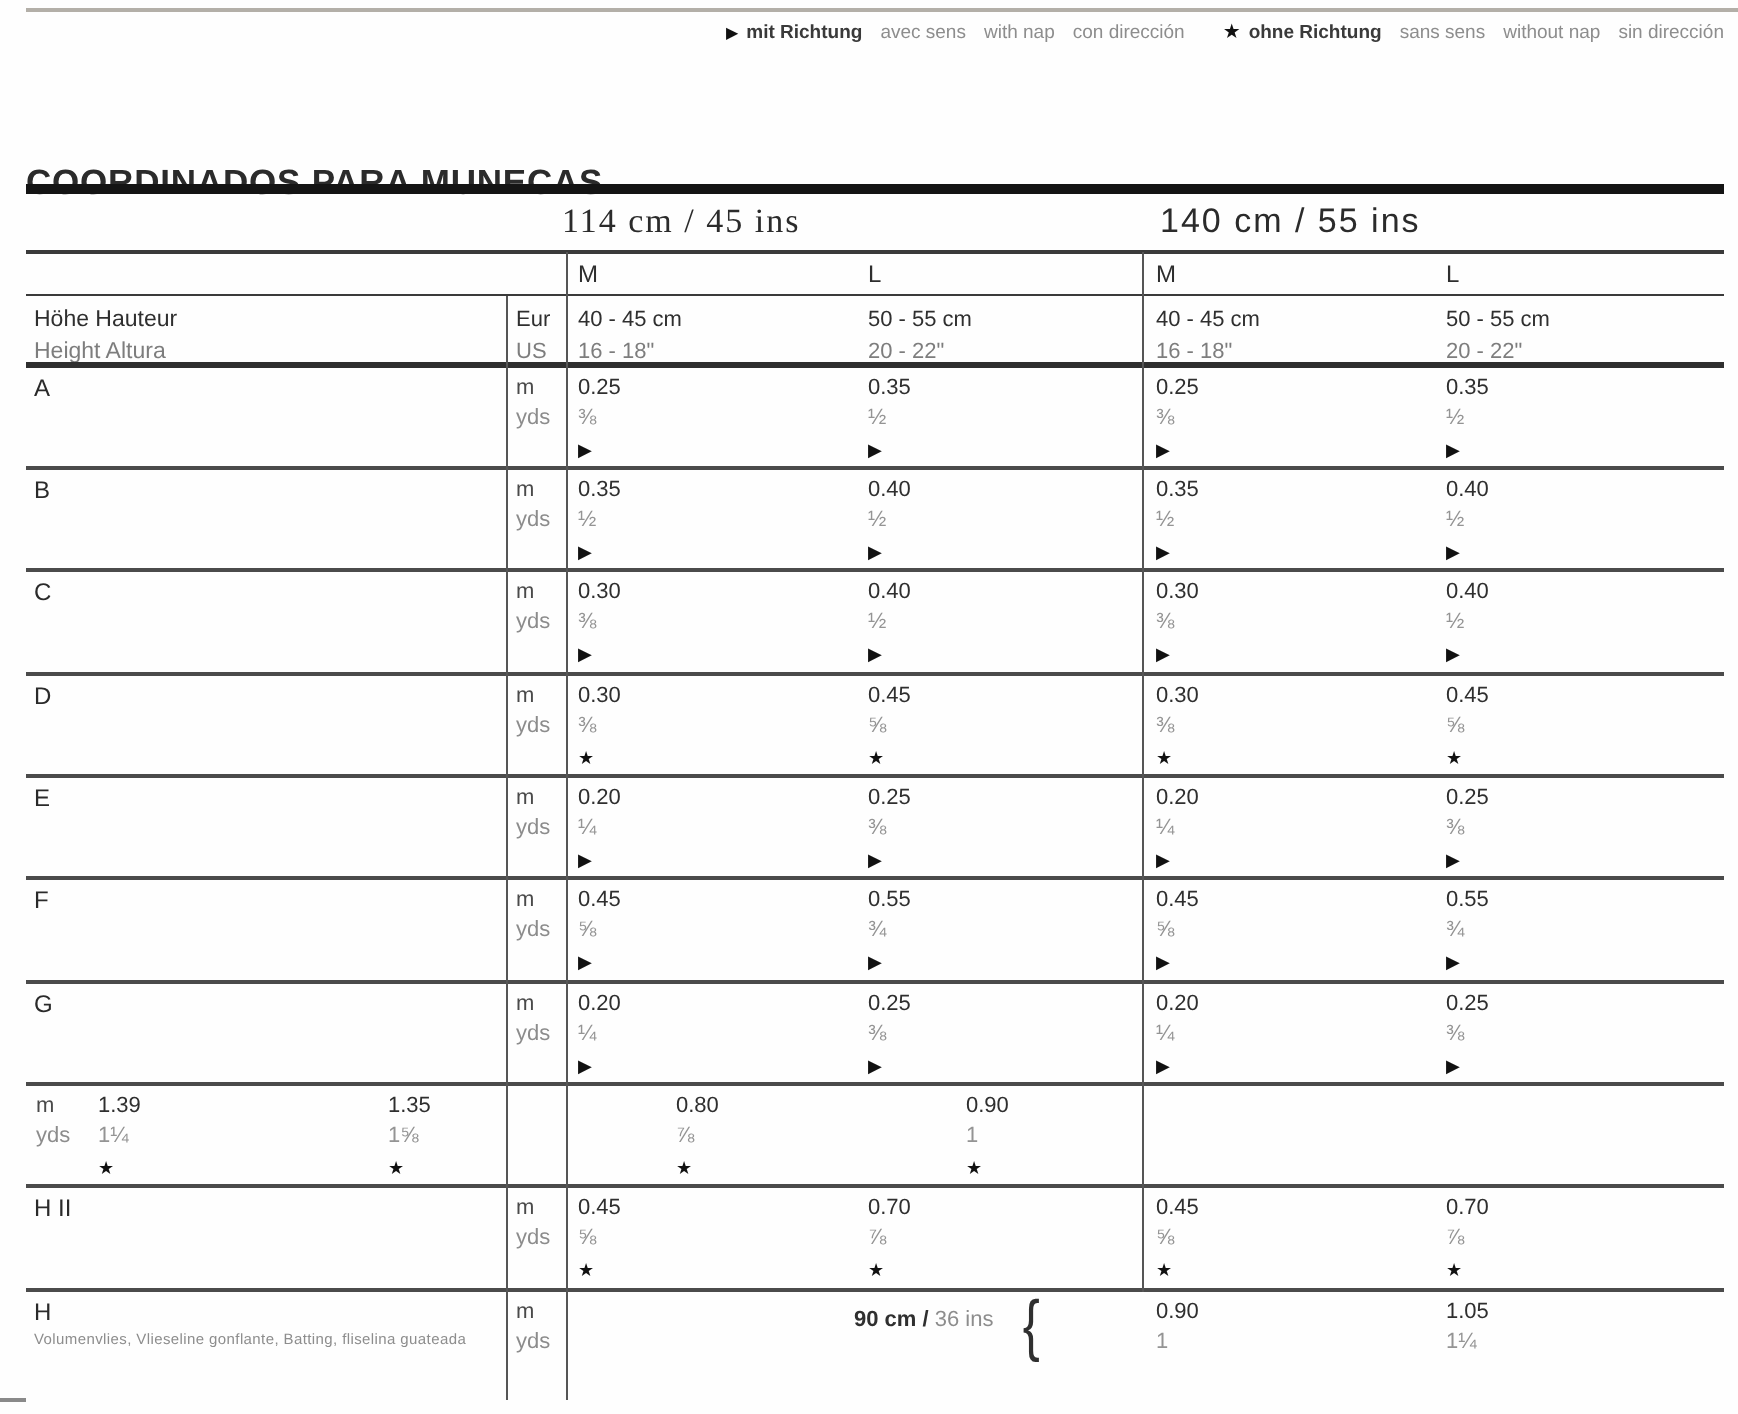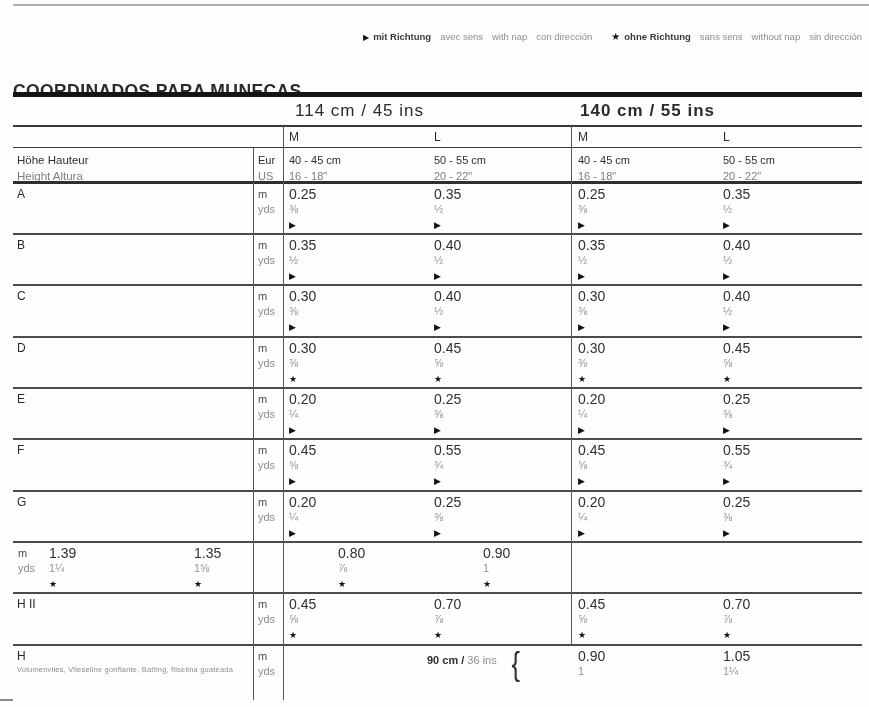--- a/index.html
+++ b/index.html
@@ -10,40 +10,40 @@
   }
   .abs { position:absolute; }
 
   
   .top-rule { left:13px; right:0; top:4px; height:2px; background:#b3afa8; }
   .legend { top:11px; right:7px; display:flex; align-items:baseline; gap:9px;
             font-size:9.5px; white-space:nowrap; }
   .legend .sym  { font-size:8px; color:#111; }
   .legend .star { font-size:10px; margin-left:10px; }
   .legend .bold { font-weight:700; color:#3a3a3a; margin-left:-5px; }
-  .legend .gray { color:#8d8d8d;margin-top:20px; }
+  .legend .gray { color:#8d8d8d; }
 
   
   .title { left:13px; top:36px; font-size:17.5px; line-height:22px;
            font-weight:600; letter-spacing:.4px; color:#2b2b2b; white-space:pre; }
 
   .bar    { left:13px; right:7px; top:92px;  height:5px;   background:#141414; }
   .hline1 { left:13px; right:7px; top:125px; height:1.5px; background:#3a3a3a; }
   .hline2 { left:13px; right:7px; top:147px; height:1px;   background:#3a3a3a; }
   .hline3 { left:13px; right:7px; top:181px; height:2.5px; background:#2f2f2f; }
 
   
   .vline { width:1px; background:#555; }
   .v-units-l { left:253px; top:148px; height:552px; }
   .v-units-r { left:283px; top:126px; height:574px; }
   .v-group   { left:571px; top:126px; height:520px; }
 
   
   .group-hdr { top:101px; font-size:17px; letter-spacing:1px; color:#2b2b2b; }
-  .g1 { left:295px; } .g2 { left:580px;font-weight:bold; }
+  .g1 { left:281px;font-family:Liberation Serif, serif; } .g2 { left:580px; }
 
   
   .frow { position:absolute; left:13px; right:7px; display:flex; box-sizing:border-box; }
   .cell { box-sizing:border-box; flex:0 0 auto; }
   .c-label { width:240px; padding:3px 0 0 4px; }
   .c-units { width:30px;  padding:3px 0 0 5px; }
   .c0 { width:145px; padding:3px 0 0 6px; }
   .c1 { width:143px; padding:3px 0 0 6px; }
   .c2 { width:146px; padding:3px 0 0 7px; }
   .c3 { width:145px; padding:3px 0 0 6px; }
@@ -55,21 +55,21 @@
   .hgt-row .l2 { color:#7d7d7d; line-height:16px; }
   .hgt-row .c-label { font-size:11.5px; }
 
   
   #rows { position:absolute; left:13px; right:7px; top:183.5px; }
   .trow { display:flex; height:51.35px; box-sizing:border-box;
           border-bottom:2px solid #4b4b4b; }
   .trow .c-label { font-size:12px; color:#2a2a2a; }
   .unit-m   { font-size:11px; color:#4a4a4a; line-height:15px; }
   .unit-yds { font-size:11px; color:#8c8c8c; line-height:15px; }
-  .mval { font-size:14px; font-weight:500; color:#2f2f2f; line-height:15px; }
+  .mval { font-size:11px; font-weight:500; color:#2f2f2f; line-height:15px; }
   .yval { font-size:11px; color:#949494; line-height:15px; }
   .sval { font-size:9px;  color:#111;    line-height:13px; margin-top:2px; }
 
   
   .bat-row { top:646px; height:54px; }
   .bat-row .c-label { font-size:12px; color:#2a2a2a; }
   .sublabel { font-size:7.5px; color:#8d8d8d; line-height:9.5px; max-width:225px;
               margin-top:2px; letter-spacing:.2px; }
   .bat-width { position:absolute; left:414px; top:8px; font-size:11px; white-space:nowrap; }
   .bat-width .dk { color:#2f2f2f; font-weight:600; }

